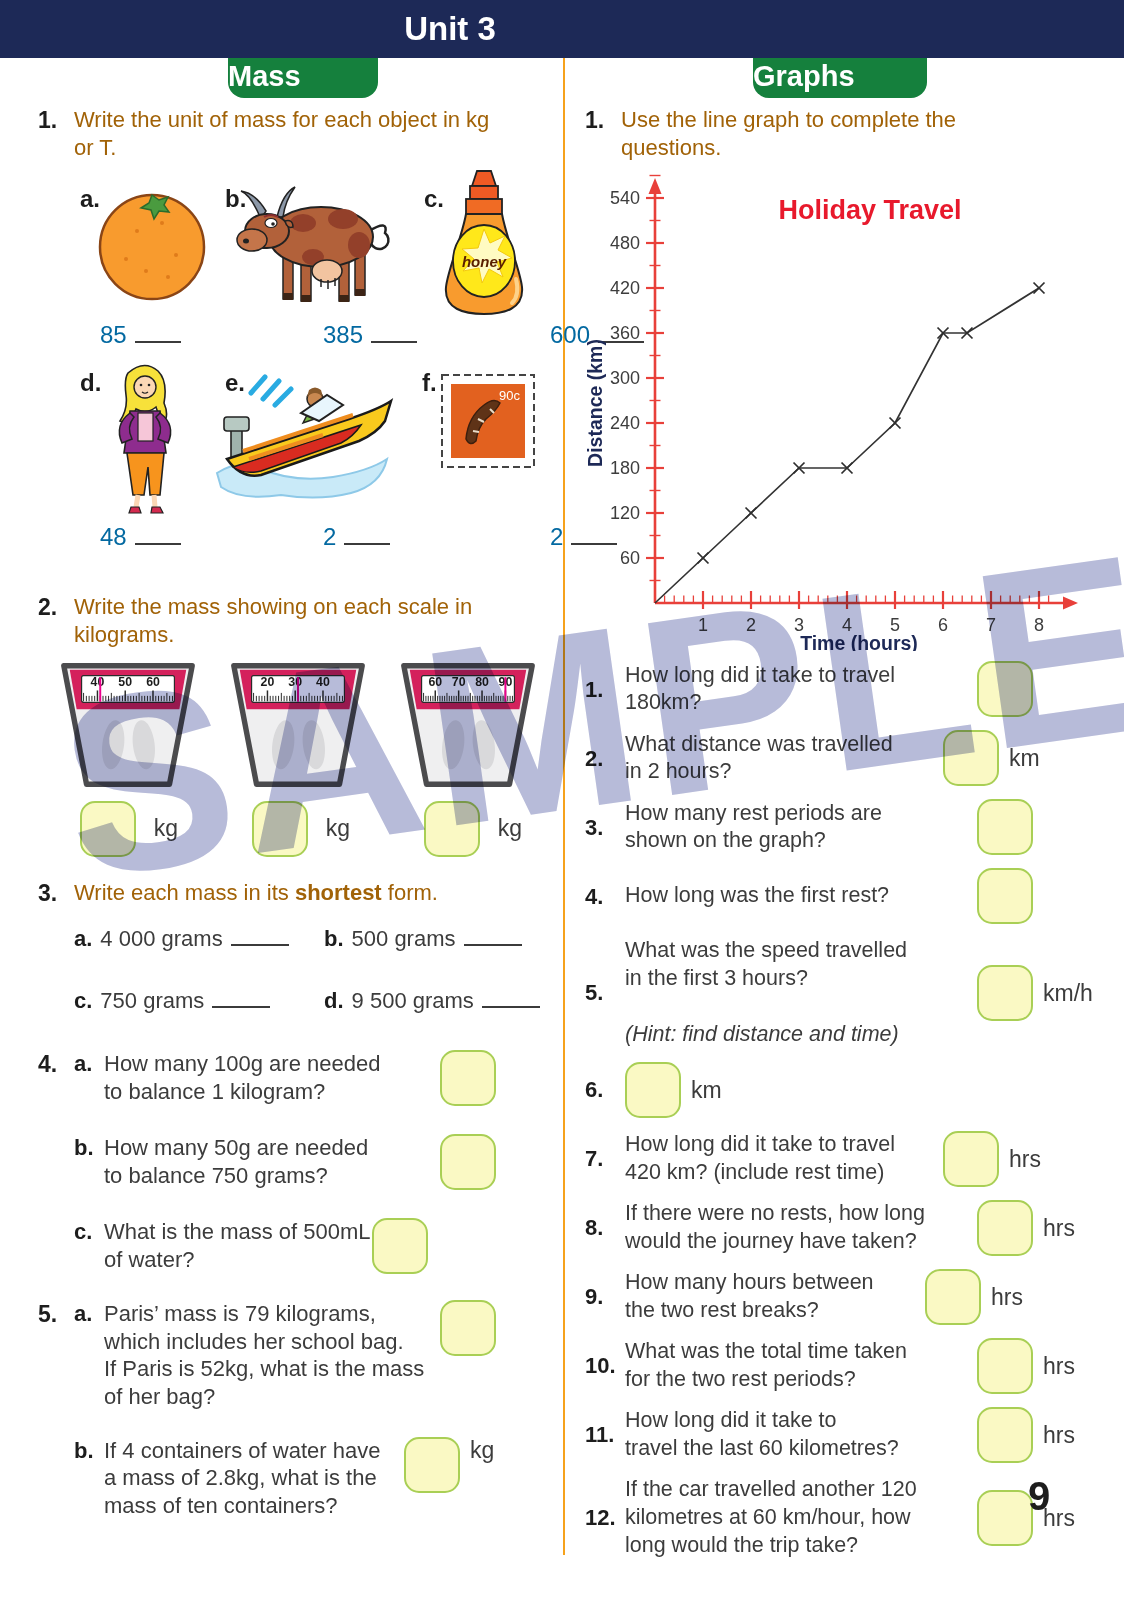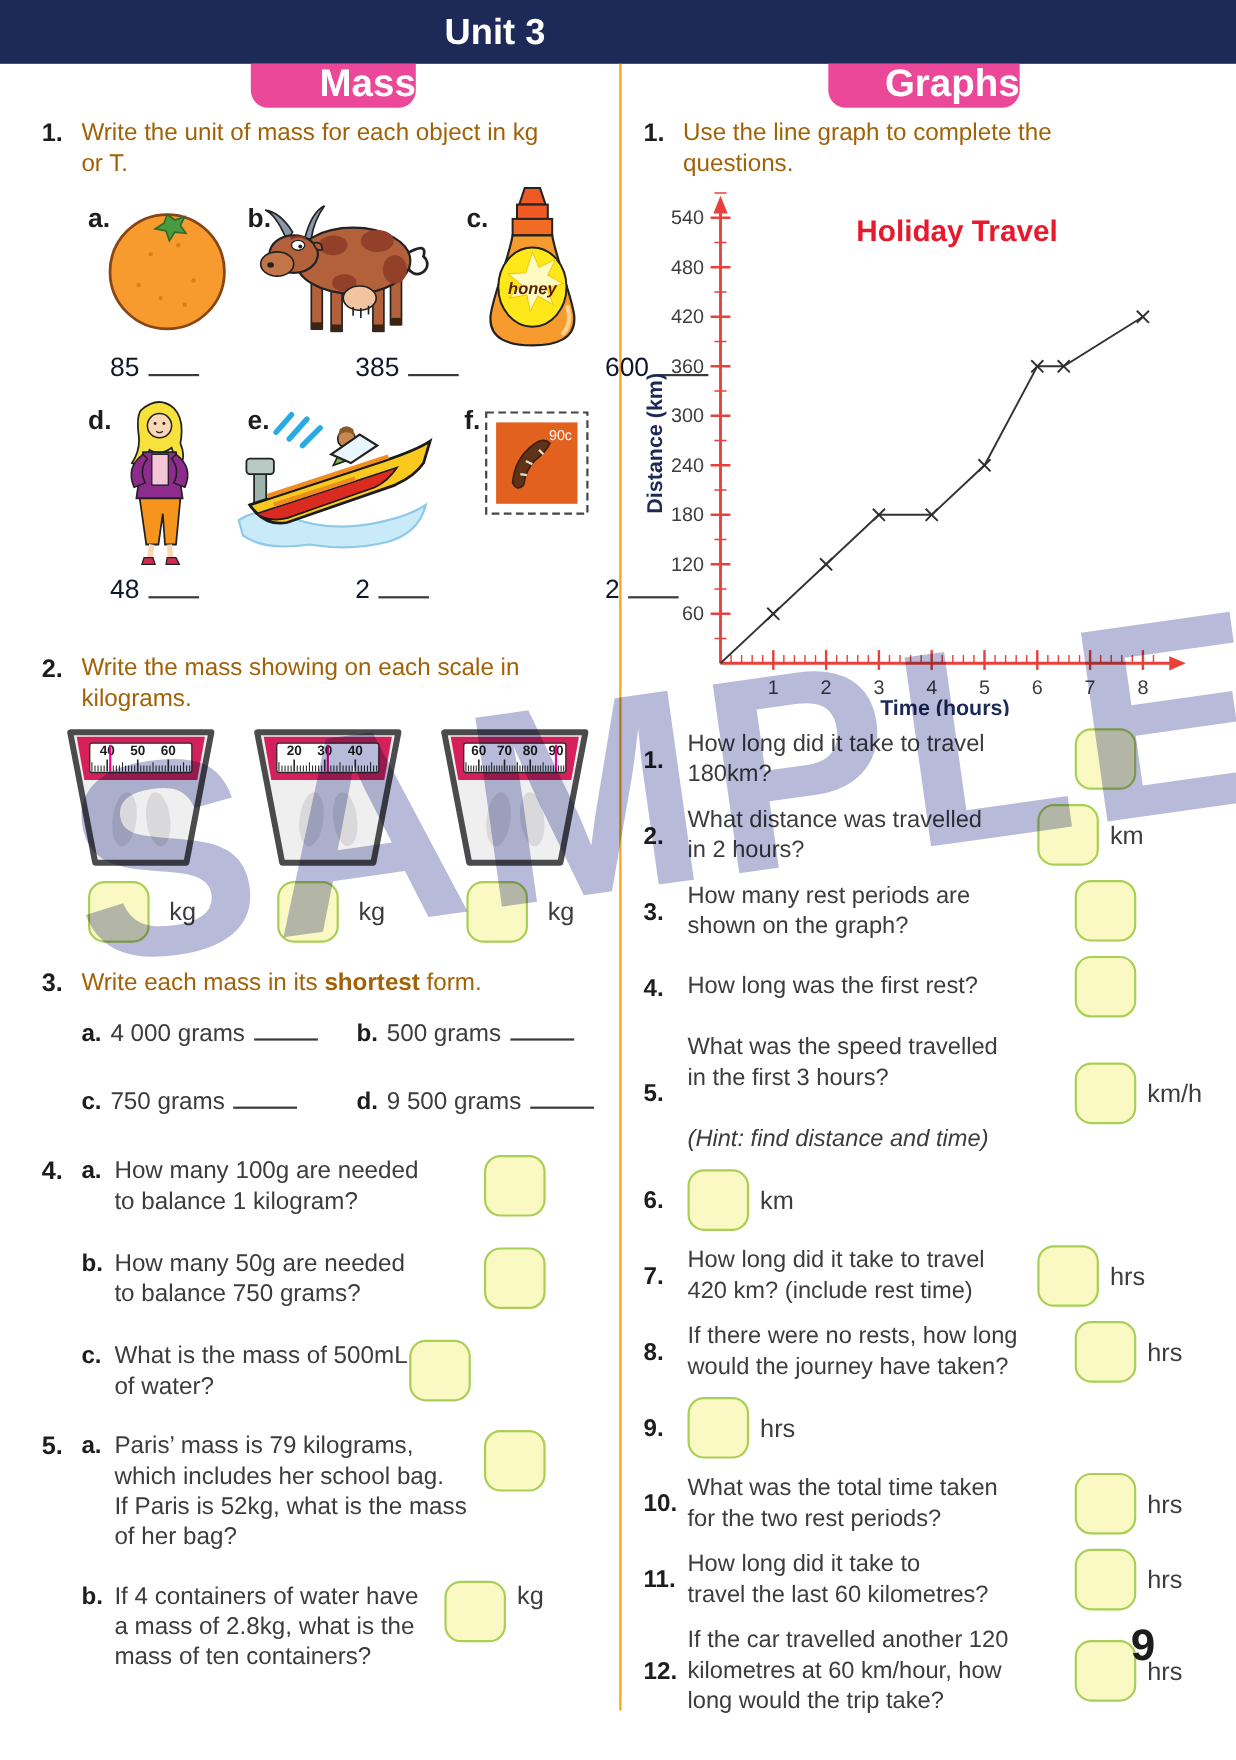--- a/index.html
+++ b/index.html
@@ -2,40 +2,40 @@
 <html><head>
 <meta charset="utf-8">
 <style>
   html,body{margin:0;padding:0;background:#9a9a9a;}
   .page{position:relative;width:1124px;height:1600px;background:#ffffff;overflow:hidden;
         font-family:"Liberation Sans",sans-serif;color:#3c3c3c;}
   
   .header-band{position:absolute;left:0;top:0;width:1124px;height:58px;background:#1d2957;}
   .unit-title{position:absolute;left:0;top:0;width:900px;height:58px;line-height:58px;
               text-align:center;color:#fff;font-size:33px;font-weight:700;}
-  .tab{position:absolute;top:58px;background:#ec4899;color:#fff;font-weight:700;font-size:35px;
-       text-align:right;border-radius:0 0 16px 16px;height:40px;line-height:36px;}
+  .tab{position:absolute;top:58px;background:#15803d;color:#fff;font-weight:700;font-size:29px;
+       text-align:left;border-radius:0 0 16px 16px;height:40px;line-height:36px;}
   .tab-mass{left:228px;width:150px;}
   .tab-graphs{left:753px;width:174px;}
   .divider{position:absolute;left:563px;top:58px;width:2px;height:1497px;background:#f6a21c;}
   
   .q-head{display:flex;}
   .qnum{font-weight:700;color:#1d1d1d;width:36px;flex:none;font-size:23px;line-height:1.26;}
   .qtext{font-size:22px;color:#a16207;line-height:1.26;white-space:pre-line;}
   .blank{display:inline-block;width:46px;height:6px;border-bottom:2.5px solid #3b3b3b;margin-left:8px;}
   .blank-wide{width:58px;}
   .abox{width:56px;height:56px;background:#faf9c4;border:2px solid #a9cf55;border-radius:15px;flex:none;box-sizing:border-box;}
   .unit-label{margin-left:10px;font-size:23px;color:#3c3c3c;}
   
   .left-col{position:absolute;left:38px;top:70px;width:508px;}
   .items-row{display:flex;position:relative;}
   .item-cell{position:relative;flex:none;}
   .item-label{position:absolute;font-weight:700;font-size:24px;color:#1d1d1d;}
   .vals-row{display:flex;}
-  .val-cell{flex:none;font-size:24px;color:#0f172a;}
+  .val-cell{flex:none;font-size:24px;color:#0369a1;}
   .scales-row{display:flex;margin-left:12px;}
   .kg-row{display:flex;margin-left:12px;}
   .kg-cell{width:158px;flex:none;display:flex;justify-content:center;align-items:center;gap:8px;margin-right:14px;}
   .m3-row{display:flex;font-size:22px;}
   .m3-item{display:flex;align-items:baseline;}
   .m3-label{font-weight:700;color:#1d1d1d;margin-right:8px;}
   .part-row{display:flex;}
   .part-label{font-weight:700;width:30px;flex:none;font-size:22px;color:#1d1d1d;line-height:1.26;}
   .part-text{width:336px;flex:none;font-size:22px;line-height:1.26;white-space:pre-line;}
   .indent{margin-left:36px;}
@@ -612,20 +612,22 @@
       <div class="g-row">
         <span class="qnum">8.</span>
         <div class="g-text">If there were no rests, how long
 would the journey have taken?</div>
         <div class="abox"></div>
         <span class="unit-label">hrs</span>
       </div>
 
       <div class="g-row">
         <span class="qnum">9.</span>
+        <div class="g-text" style="width:300px;">How many hours between
+the two rest breaks?</div>
         <div class="abox"></div>
         <span class="unit-label">hrs</span>
       </div>
 
       <div class="g-row">
         <span class="qnum">10.</span>
         <div class="g-text">What was the total time taken
 for the two rest periods?</div>
         <div class="abox"></div>
         <span class="unit-label">hrs</span>

